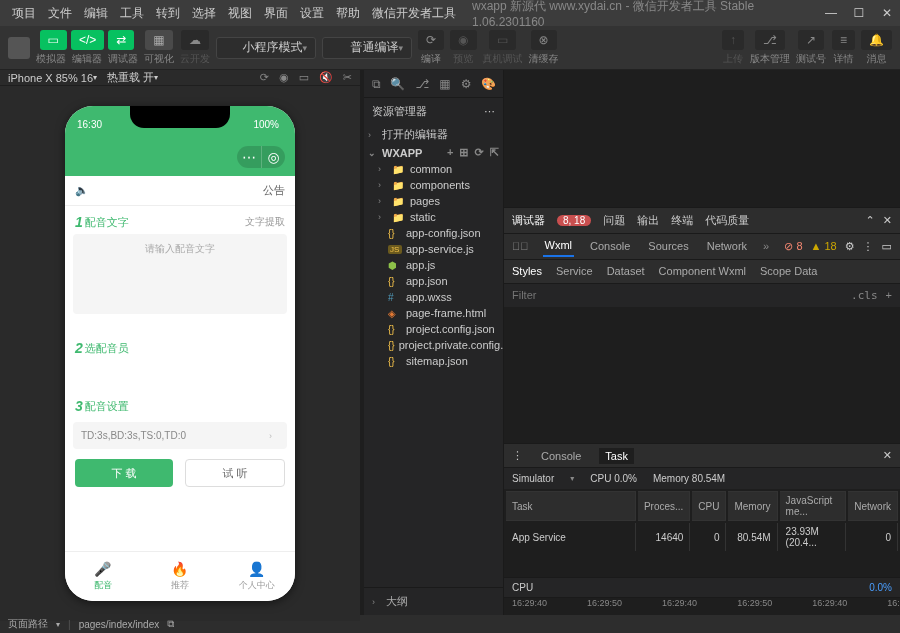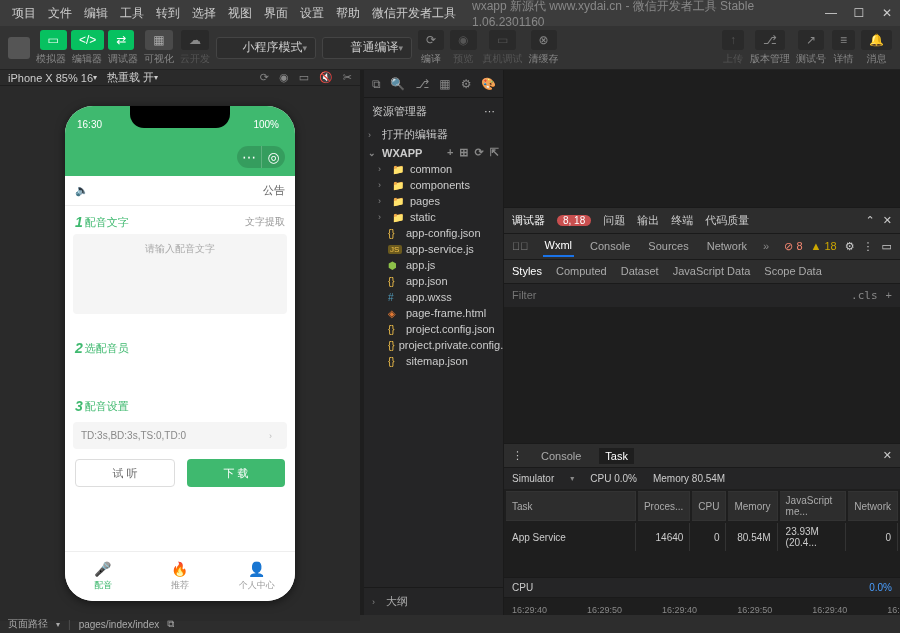--- a/index.html
+++ b/index.html
@@ -100,21 +100,21 @@
 .task-tab { color:#aaa; cursor:pointer; padding:2px 6px; }
 .task-tab.active { color:#fff; background:#1e1e1e; }
 .sim-row { height:22px; background:#252526; display:flex; align-items:center; padding:0 8px; gap:16px; font-size:10px; color:#ccc; border-top:1px solid #1a1a1a; }
 .task-table { font-size:10px; }
 .task-table th, .task-table td { text-align:left; padding:3px 6px; border-right:1px solid #333; }
 .task-table thead { background:#2d2d2d; color:#aaa; }
 .task-table th { border-bottom:1px solid #333; border-top:1px solid #333; font-weight:normal; }
 .task-table td { color:#ccc; }
 .cpu-row { height:20px; background:#252526; display:flex; align-items:center; padding:0 8px; font-size:10px; border-top:1px solid #1a1a1a; }
 .cpu-pct { margin-left:auto; color:#4a9eff; }
-.timeline { height:18px; background:#1e1e1e; display:flex; align-items:flex-end; padding:0 8px; gap:40px; font-size:9px; color:#888; border-top:1px solid #1a1a1a; }
+.timeline { height:18px; background:#1e1e1e; display:flex; align-items:flex-start; padding:0 8px; gap:40px; font-size:9px; color:#888; border-top:1px solid #1a1a1a; }
 
 .statusbar-bottom { height:18px; background:#2d2d2d; display:flex; align-items:center; padding:0 8px; font-size:10px; color:#aaa; gap:8px; }
 </style>
 </head>
 <body>
 
 <div class="titlebar">
   <div style="display:flex;">
     <span class="menu-item">项目</span>
     <span class="menu-item">文件</span>
@@ -253,22 +253,22 @@
         </div>
         <div class="section-h" style="margin-top:30px;">
           <span class="section-num">3</span>
           <span class="section-title">配音设置</span>
         </div>
         <div class="tone-row">
           <span>TD:3s,BD:3s,TS:0,TD:0</span>
           <span class="chev">›</span>
         </div>
         <div class="btn-row">
+          <div class="pbtn primary">下 载</div>
           <div class="pbtn outline">试 听</div>
-          <div class="pbtn primary">下 载</div>
         </div>
         <div class="tabbar">
           <div class="tab active">
               <span class="tab-icon">🎤</span>
               <span>配音</span>
             </div>
           <div class="tab">
               <span class="tab-icon">🔥</span>
               <span>推荐</span>
             </div>
@@ -399,23 +399,23 @@
       <div class="dbg-right">
         <span class="err-badge">⊘ <span>8</span></span>
         <span class="warn-badge">▲ <span>18</span></span>
         <span>⚙</span>
         <span>⋮</span>
         <span>▭</span>
       </div>
     </div>
     <div class="styles-bar">
       <span class="styles-tab active">Styles</span>
-      <span class="styles-tab">Computed</span>
+      <span class="styles-tab">Service</span>
       <span class="styles-tab">Dataset</span>
-      <span class="styles-tab">JavaScript Data</span>
+      <span class="styles-tab">Component Wxml</span>
       <span class="styles-tab">Scope Data</span>
     </div>
     <div class="filter-row">
       <input class="filter-input" placeholder="Filter" style="">
       <span class="cls-btn">.cls</span>
       <span class="plus-btn">+</span>
     </div>
     <div class="dbg-body"></div>
 
     <div class="task-header">

